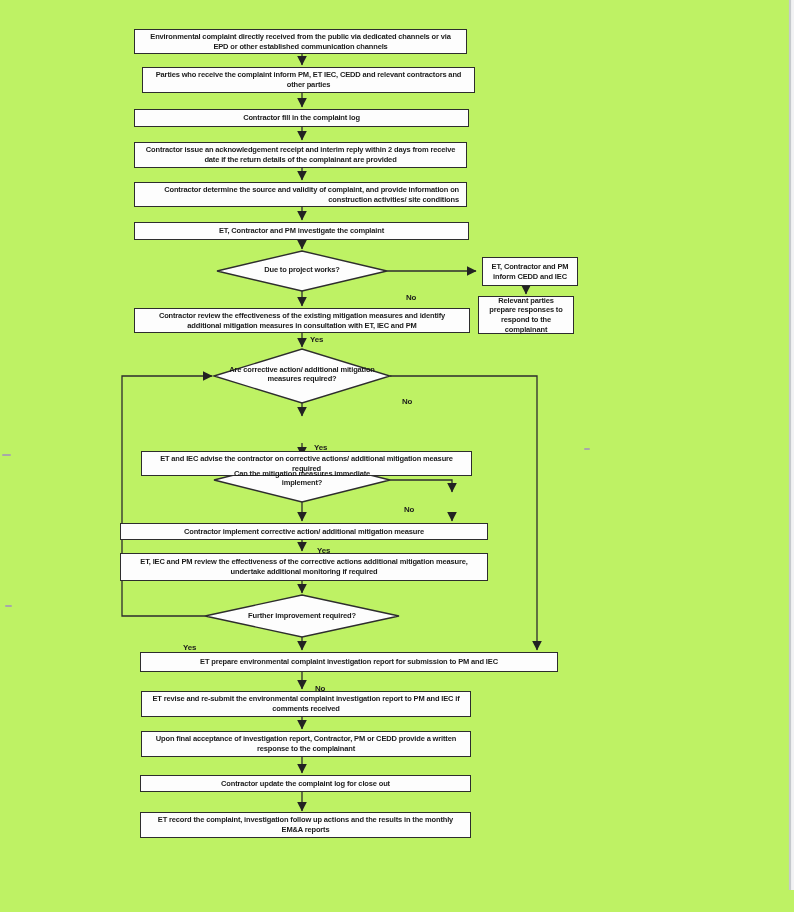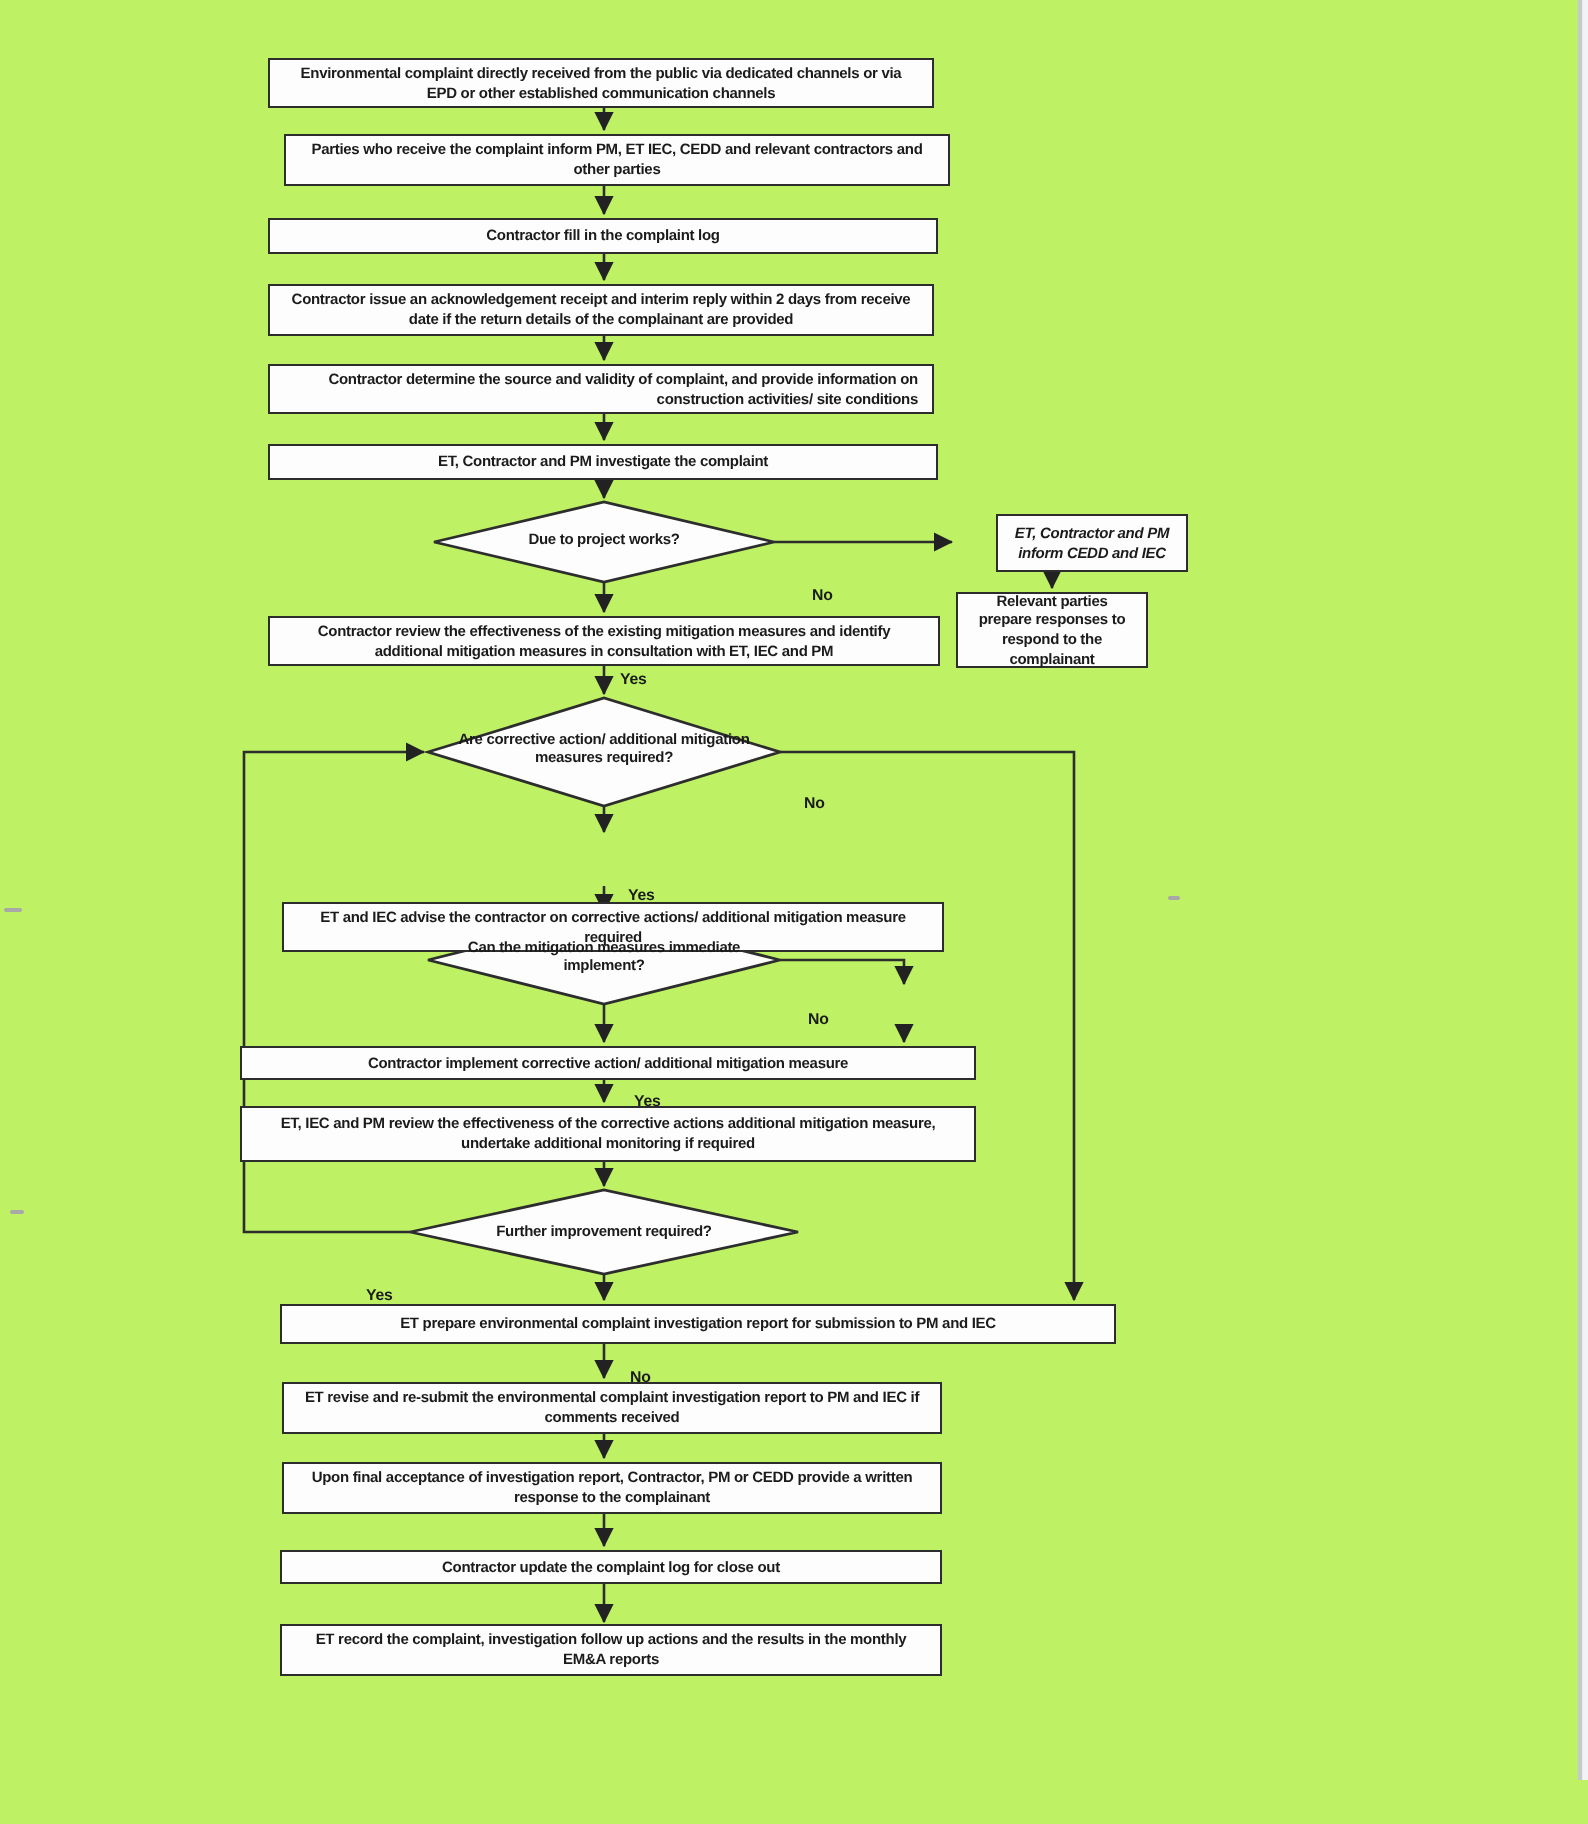--- a/index.html
+++ b/index.html
@@ -80,21 +80,21 @@
     </g>
   </svg>
 
   <div class="node" style="left:134px;top:29px;width:333px;height:25px;">Environmental complaint directly received from the public via dedicated channels or via EPD or other established communication channels</div>
   <div class="node" style="left:142px;top:67px;width:333px;height:26px;">Parties who receive the complaint inform PM, ET IEC, CEDD and relevant contractors and other parties</div>
   <div class="node" style="left:134px;top:109px;width:335px;height:18px;">Contractor fill in the complaint log</div>
   <div class="node" style="left:134px;top:142px;width:333px;height:26px;">Contractor issue an acknowledgement receipt and interim reply within 2 days from receive date if the return details of the complainant are provided</div>
   <div class="node" style="left:134px;top:182px;width:333px;height:25px;text-align:right;">Contractor determine the source and validity of complaint, and provide information on construction activities/ site conditions</div>
   <div class="node" style="left:134px;top:222px;width:335px;height:18px;">ET, Contractor and PM investigate the complaint</div>
 
-  <div class="node" style="left:498px;top:257px;width:96px;height:29px;font-style:italic;">ET, Contractor and PM inform CEDD and IEC</div>
+  <div class="node" style="left:482px;top:257px;width:96px;height:29px;">ET, Contractor and PM inform CEDD and IEC</div>
   <div class="node" style="left:478px;top:296px;width:96px;height:38px;">Relevant parties prepare responses to respond to the complainant</div>
 
   <div class="node" style="left:134px;top:308px;width:336px;height:25px;">Contractor review the effectiveness of the existing mitigation measures and identify additional mitigation measures in consultation with ET, IEC and PM</div>
   <div class="node" style="left:141px;top:418px;width:331px;height:25px;margin-top:33px;">ET and IEC advise the contractor on corrective actions/ additional mitigation measure required</div>
   <div class="node" style="left:120px;top:523px;width:368px;height:17px;">Contractor implement corrective action/ additional mitigation measure</div>
   <div class="node" style="left:120px;top:553px;width:368px;height:28px;">ET, IEC and PM review the effectiveness of the corrective actions additional mitigation measure, undertake additional monitoring if required</div>
 
   <div class="node" style="left:140px;top:652px;width:418px;height:20px;">ET prepare environmental complaint investigation report for submission to PM and IEC</div>
   <div class="node" style="left:141px;top:691px;width:330px;height:26px;">ET revise and re-submit the environmental complaint investigation report to PM and IEC if comments received</div>
   <div class="node" style="left:141px;top:731px;width:330px;height:26px;">Upon final acceptance of investigation report, Contractor, PM or CEDD provide a written response to the complainant</div>

